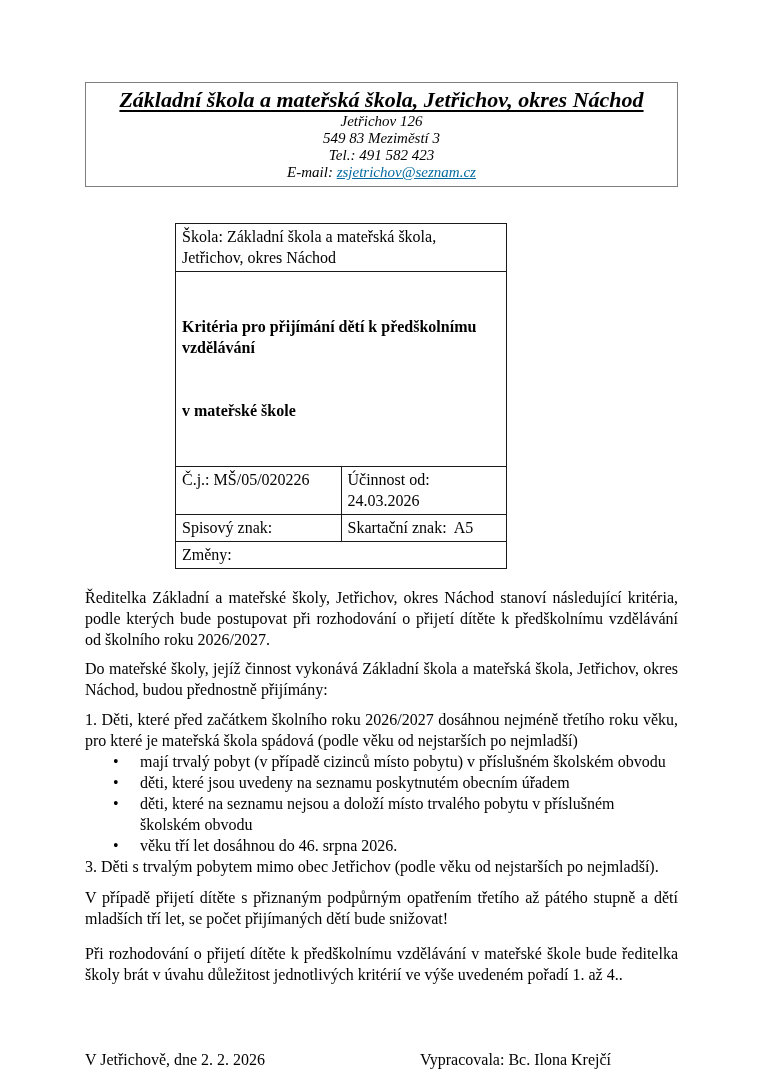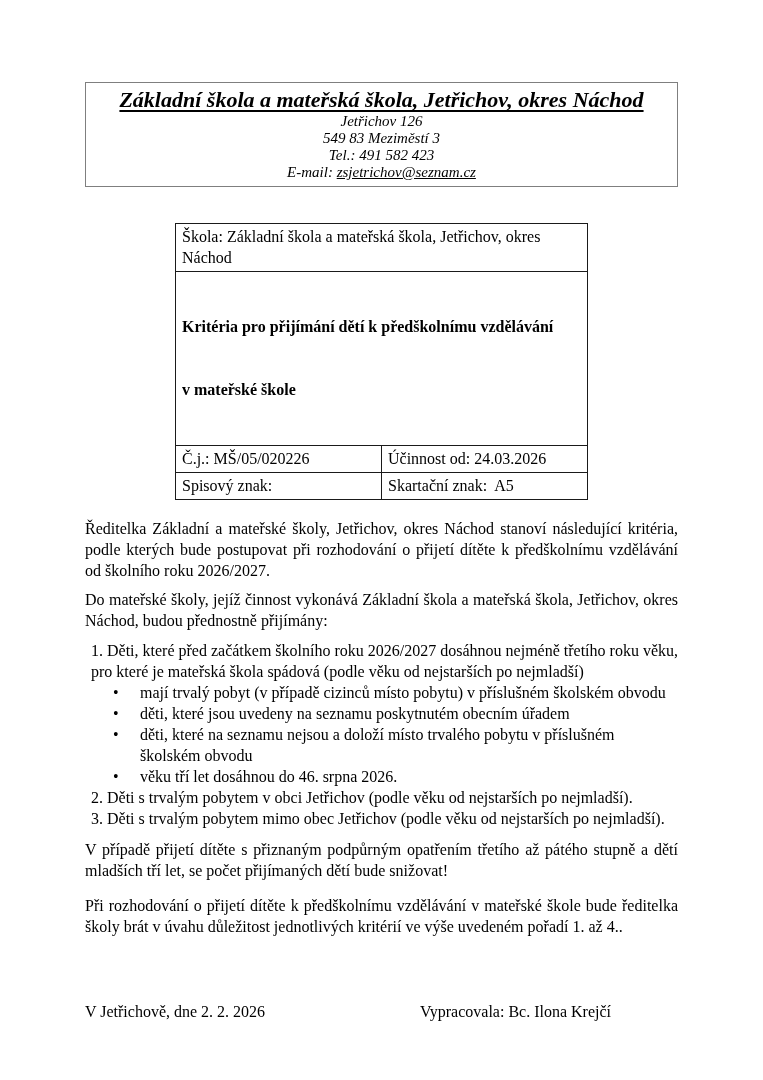--- a/index.html
+++ b/index.html
@@ -24,46 +24,46 @@
     font-weight:bold; font-style:italic;
     text-decoration:underline;
     text-decoration-thickness:2px;
     text-underline-offset:3px;
   }
   .letterhead .addr {
     font-style:italic;
     font-size:15px; line-height:17px;
   }
   .letterhead .email-link {
-    color:#000000; text-decoration:underline; cursor:pointer;text-align:center;
+    color:#0369a1; text-decoration:underline; cursor:pointer;text-align:center;
   }
 
   
   table.info-table {
     border-collapse:collapse;
     margin:0 0 0 90px;
-    width:413px;
+    width:332px;
     table-layout:fixed;
   }
   table.info-table td {
     border:1.5px solid #1a1a1a;
     padding:2px 6px 3px 6px;
     vertical-align:top;
     font-size:16px; line-height:21px;
     white-space:pre-wrap;
   }
   table.info-table .col1 { width:192px; }
   table.info-table .bold-row { font-weight:bold; }
   .tbl-gap { height:18px; }
 
   
   .para { text-align:justify; }
   .mb { margin-bottom:8px; }
   .mb-s { margin-bottom:9px; }
-  .numbered { text-align:justify;margin-left:6px; }
+  .numbered { text-align:justify; }
   .bullet-item { position:relative; padding-left:55px; }
   .bullet-item::before {
     content:"\2022";
     position:absolute; left:28px; top:0;
     font-size:16px;
   }
   .bold-para { font-weight:normal; text-align:justify; margin-top:10px; margin-bottom:14px; }
 
   
   .sig-row { display:flex; margin-top:64px; }
@@ -95,35 +95,37 @@
       </td>
     </tr>
     <tr>
       <td class="col1">Č.j.: MŠ/05/020226</td>
       <td>Účinnost od: 24.03.2026</td>
     </tr>
     <tr>
       <td class="col1">Spisový znak:</td>
       <td>Skartační znak:&nbsp; A5</td>
     </tr>
+    <tr>
+      <td colspan="2">Změny:</td>
+    </tr>
   </tbody>
     </table>
   <div class="tbl-gap"></div>
 
   <p class="para mb">Ředitelka Základní a mateřské školy, Jetřichov, okres Náchod stanoví následující kritéria, podle kterých bude postupovat při rozhodování o přijetí dítěte k předškolnímu vzdělávání od školního roku 2026/2027.</p>
   <p class="para mb-s">Do mateřské školy, jejíž činnost vykonává Základní škola a mateřská škola, Jetřichov, okres Náchod, budou přednostně přijímány:</p>
 
   <div class="numbered">1. Děti, které před začátkem školního roku 2026/2027 dosáhnou nejméně třetího roku věku, pro které je mateřská škola spádová (podle věku od nejstarších po nejmladší)</div>
   <div>
     <div class="bullet-item">mají trvalý pobyt (v případě cizinců místo pobytu) v příslušném školském obvodu</div>
     <div class="bullet-item">děti, které jsou uvedeny na seznamu poskytnutém obecním úřadem</div>
     <div class="bullet-item">děti, které na seznamu nejsou a doloží místo trvalého pobytu v příslušném školském obvodu</div>
     <div class="bullet-item">věku tří let dosáhnou do 46. srpna 2026.</div>
   </div>
-  <div class="numbered">2. Děti s trvalým pobytem v obci Jetřichov (podle věku od nejstarších po nejmladší).</div>
   <div class="numbered">3. Děti s trvalým pobytem mimo obec Jetřichov (podle věku od nejstarších po nejmladší).</div>
 
   <p class="bold-para">V případě přijetí dítěte s přiznaným podpůrným opatřením třetího až pátého stupně a dětí mladších tří let, se počet přijímaných dětí bude snižovat!</p>
   <p class="para">Při rozhodování o přijetí dítěte k předškolnímu vzdělávání v mateřské škole bude ředitelka školy brát v úvahu důležitost jednotlivých kritérií ve výše uvedeném pořadí 1. až 4..</p>
 
   <div class="sig-row">
     <div class="sig-left">V Jetřichově, dne 2. 2. 2026</div>
     <div class="sig-right">
       <div>Vypracovala: Bc. Ilona Krejčí</div>
 

